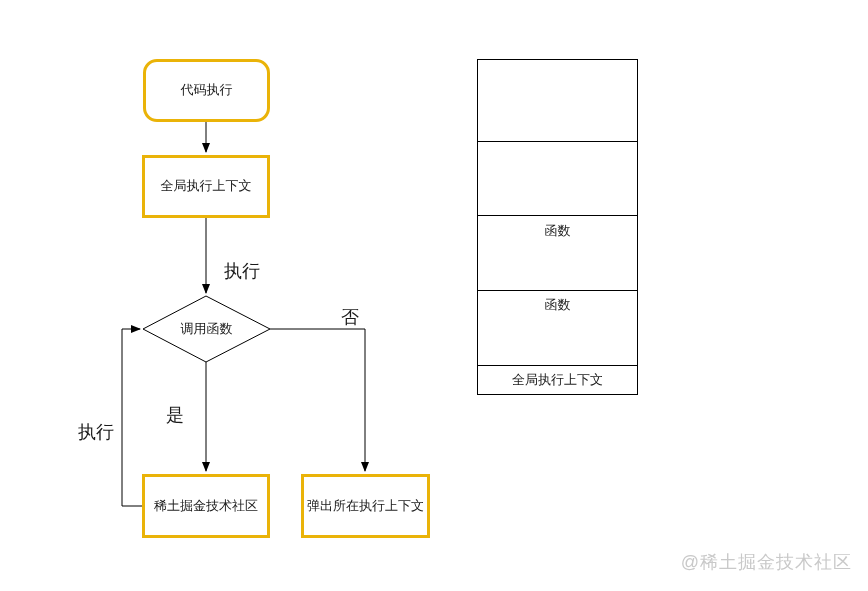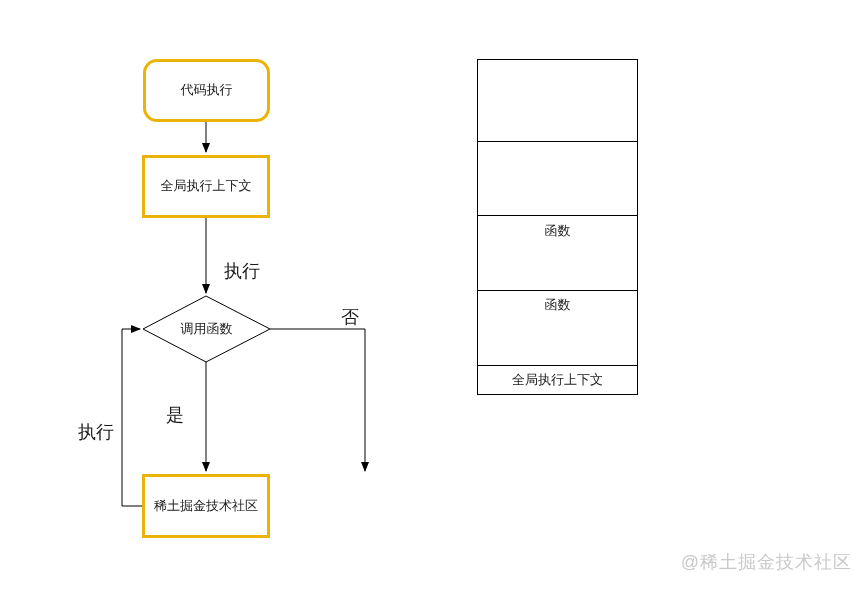--- a/index.html
+++ b/index.html
@@ -109,20 +109,23 @@
   </div>
 
   <div class="diamond-label" style="left:143px; top:296px; width:127px; height:66px;">
     <span>调用函数</span>
   </div>
 
   <div class="node" style="left:142px; top:474px; width:128px; height:64px;">
     <span>稀土掘金技术社区</span>
   </div>
 
+  <div class="node" style="left:301px; top:474px; width:129px; height:64px;">
+    <span>弹出所在执行上下文</span>
+  </div>
 
   <div class="edge-label" style="left:224px; top:259px;">执行</div>
   <div class="edge-label" style="left:341px; top:305px;">否</div>
   <div class="edge-label" style="left:166px; top:403px;">是</div>
   <div class="edge-label" style="left:78px; top:420px;">执行</div>
 
   <div class="stack">
     <div class="stack-cell" style="height:79px;">
       <span></span>
     </div>

